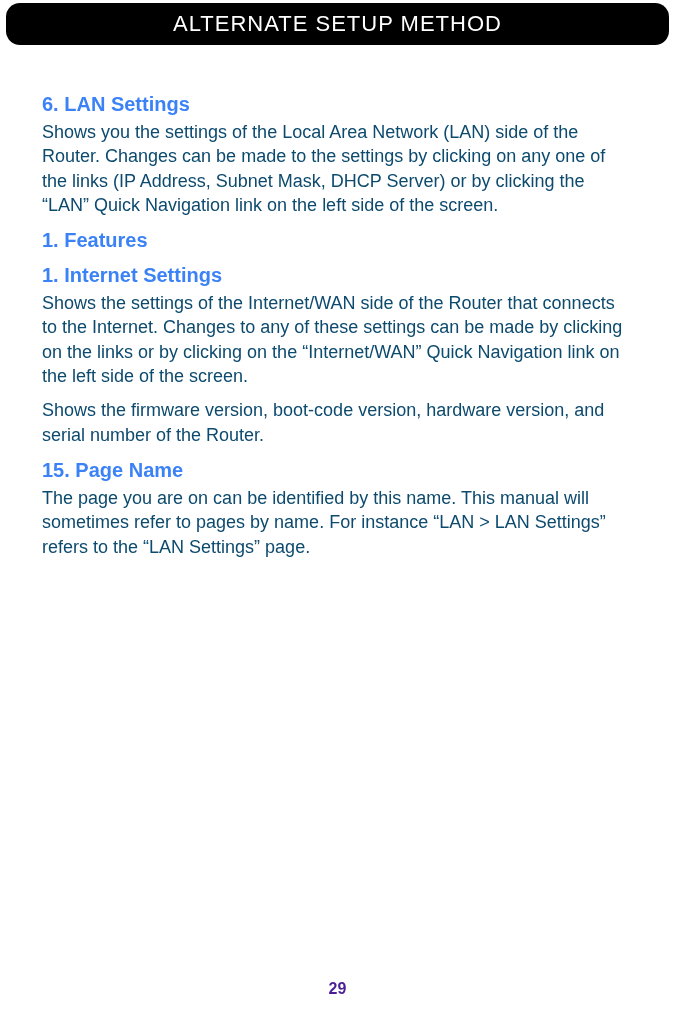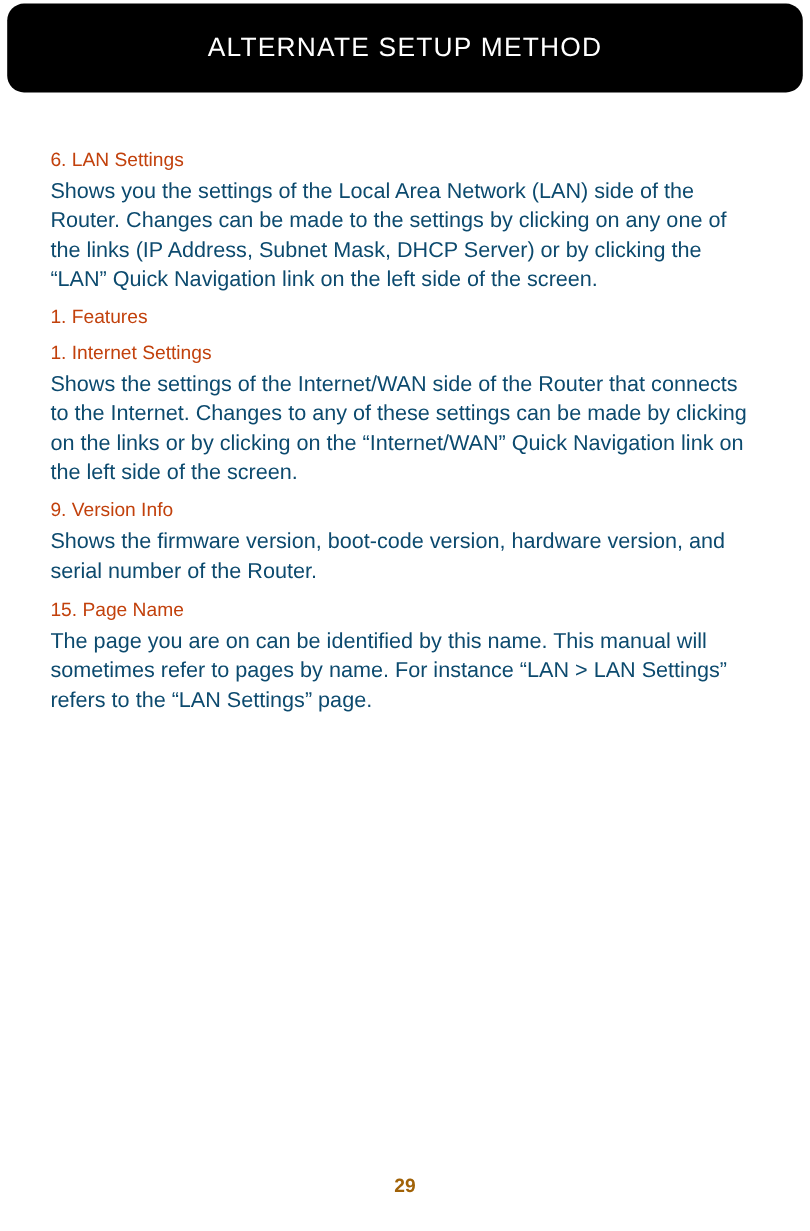--- a/index.html
+++ b/index.html
@@ -13,73 +13,72 @@
       font-family: "Trebuchet MS", "Lucida Sans", Arial, sans-serif;
       background: #ffffff;
       color: #3a3a3a;
       position: relative;
       font-stretch: condensed;
     }
     .header-banner {
       background: #000000;
       color: #ffffff;
       text-align: center;
-      padding: 24px 0;
+      padding: 8px 0;
       margin: 3px 6px 0 6px;
       border-radius: 14px;
       font-size: 22px;
       letter-spacing: 1px;
       font-weight: 500;
     }
     .content {
       padding: 48px 42px 0 42px;
     }
     .section-heading {
-      font-weight: normal;
-      font-size: 16px;
-      color: #c2410c;
+      font-weight: bold;
+      font-size: 20px;
+      color: #3b82f6;
       margin-bottom: 4px;
       margin-top: 12px;
     }
     .section-heading:first-child {
       margin-top: 0;
     }
     .section-body {
       font-size: 18px;
       line-height: 1.35;
       color: #0c4a6e;
       margin-bottom: 10px;
     }
     .page-number {
       position: absolute;
       bottom: 28px;
       left: 0;
       right: 0;
       text-align: center;
       font-weight: bold;
       font-size: 16px;
-      color: #a16207;
+      color: #4c1d95;
     }
   </style>
 </head>
 <body>
 
 <div class="header-banner">ALTERNATE SETUP METHOD</div>
 
 <div class="content">
 
   <div class="section-heading">6. LAN Settings</div>
   <div class="section-body">Shows you the settings of the Local Area Network (LAN) side of the Router. Changes can be made to the settings by clicking on any one of the links (IP Address, Subnet Mask, DHCP Server) or by clicking the “LAN” Quick Navigation link on the left side of the screen.</div>
 
   <div class="section-heading">1. Features</div>
 
   <div class="section-heading">1. Internet Settings</div>
   <div class="section-body">Shows the settings of the Internet/WAN side of the Router that connects to the Internet. Changes to any of these settings can be made by clicking on the links or by clicking on the “Internet/WAN” Quick Navigation link on the left side of the screen.</div>
 
-  <div class="section-heading">9. Version Info</div>
   <div class="section-body">Shows the firmware version, boot-code version, hardware version, and serial number of the Router.</div>
 
   <div class="section-heading">15. Page Name</div>
   <div class="section-body">The page you are on can be identified by this name. This manual will sometimes refer to pages by name. For instance “LAN &gt; LAN Settings” refers to the “LAN Settings” page.</div>
 
 </div>
 
 <div class="page-number">29</div>
 
 </body></html>

